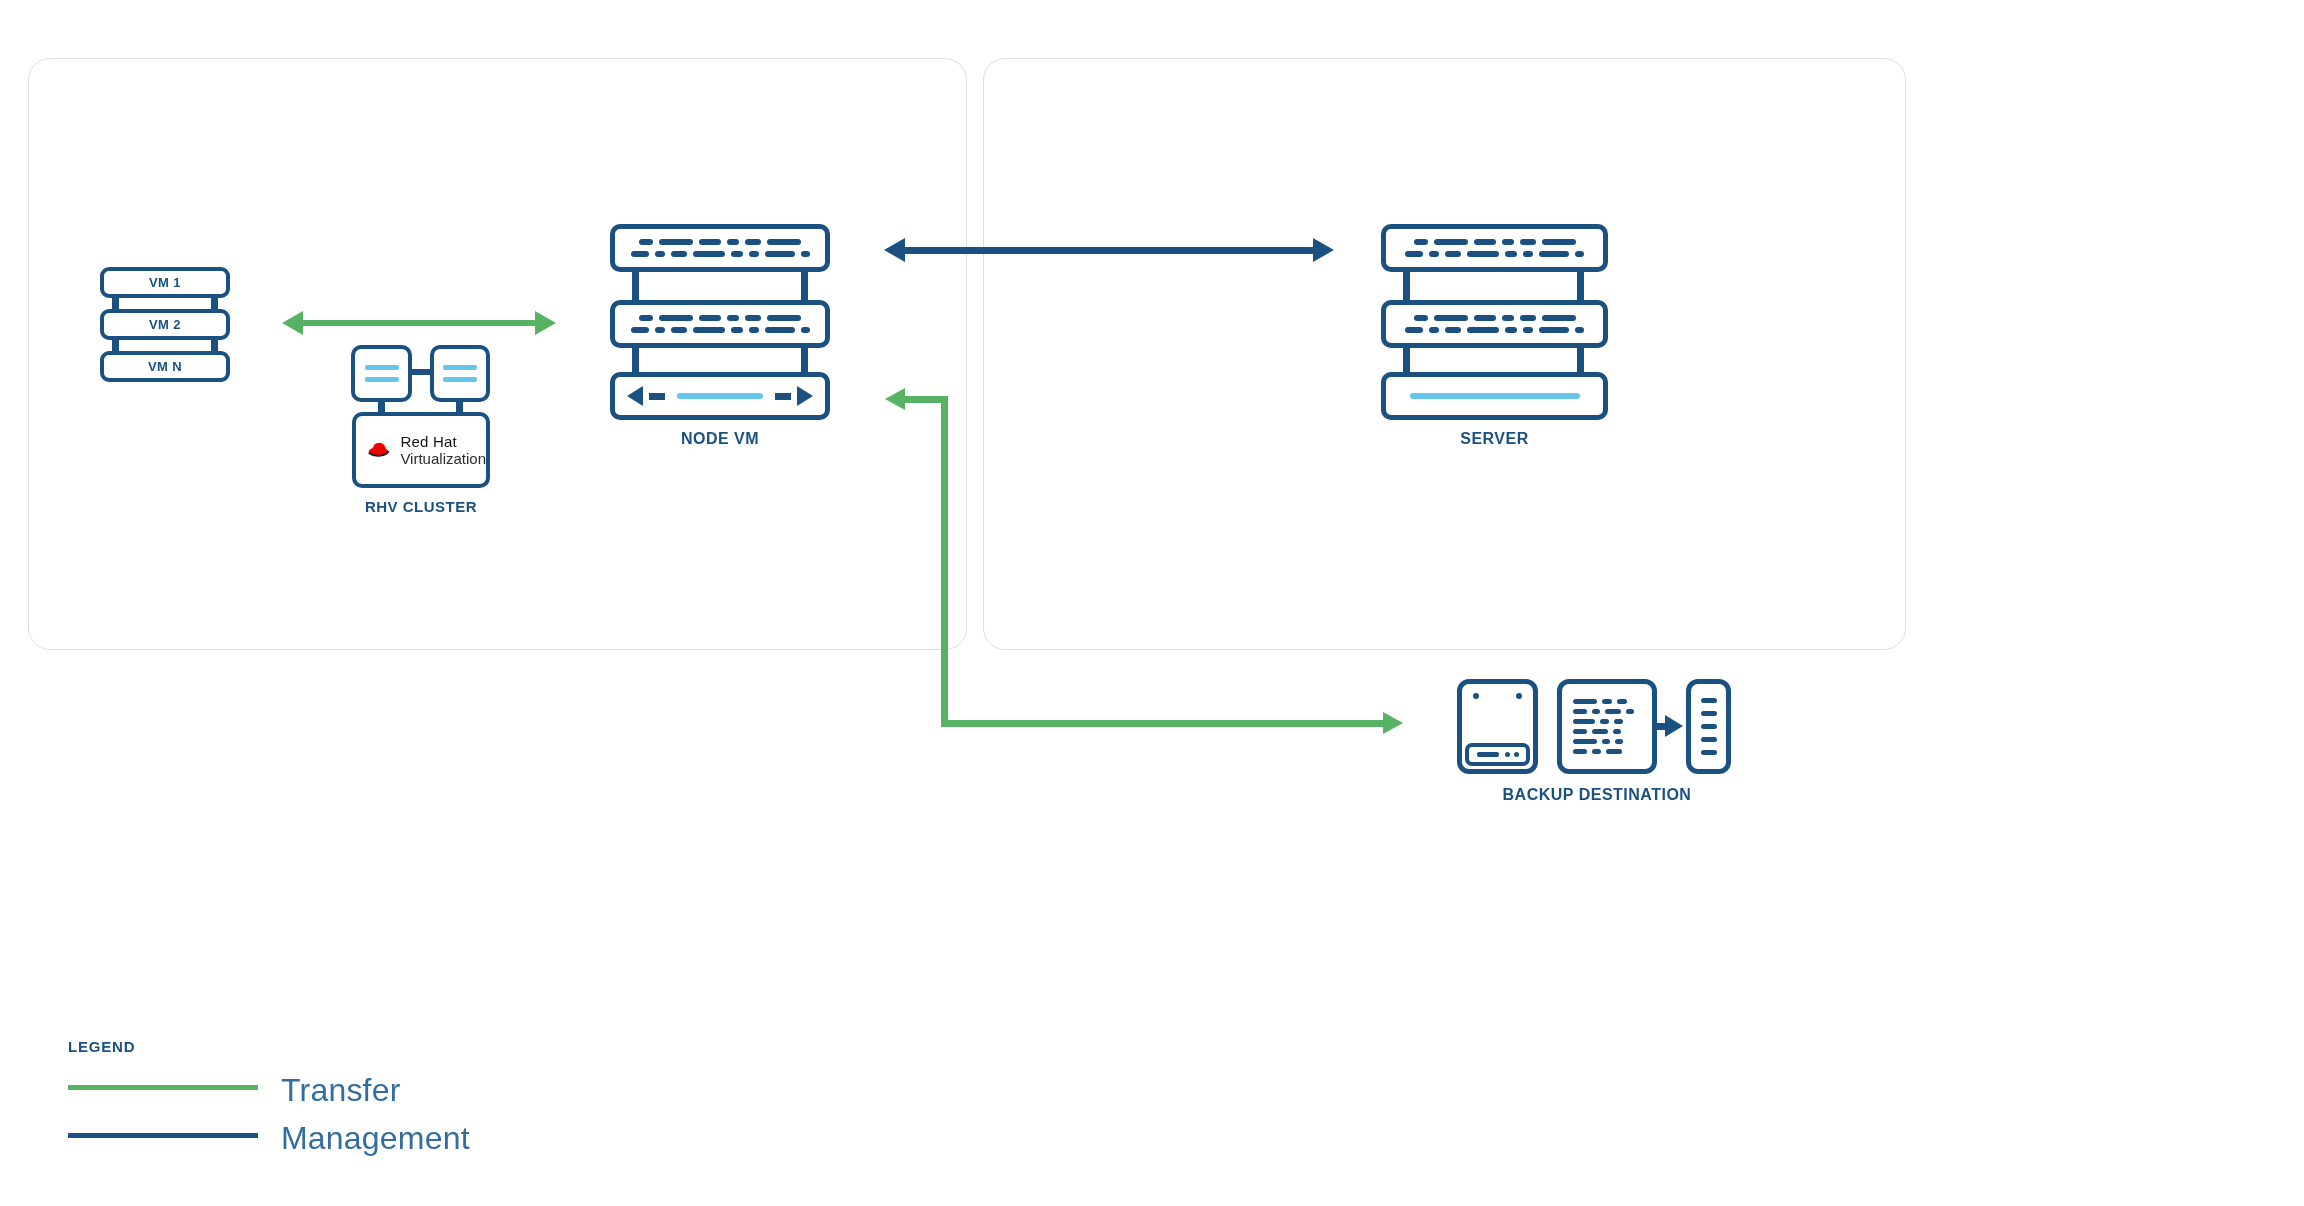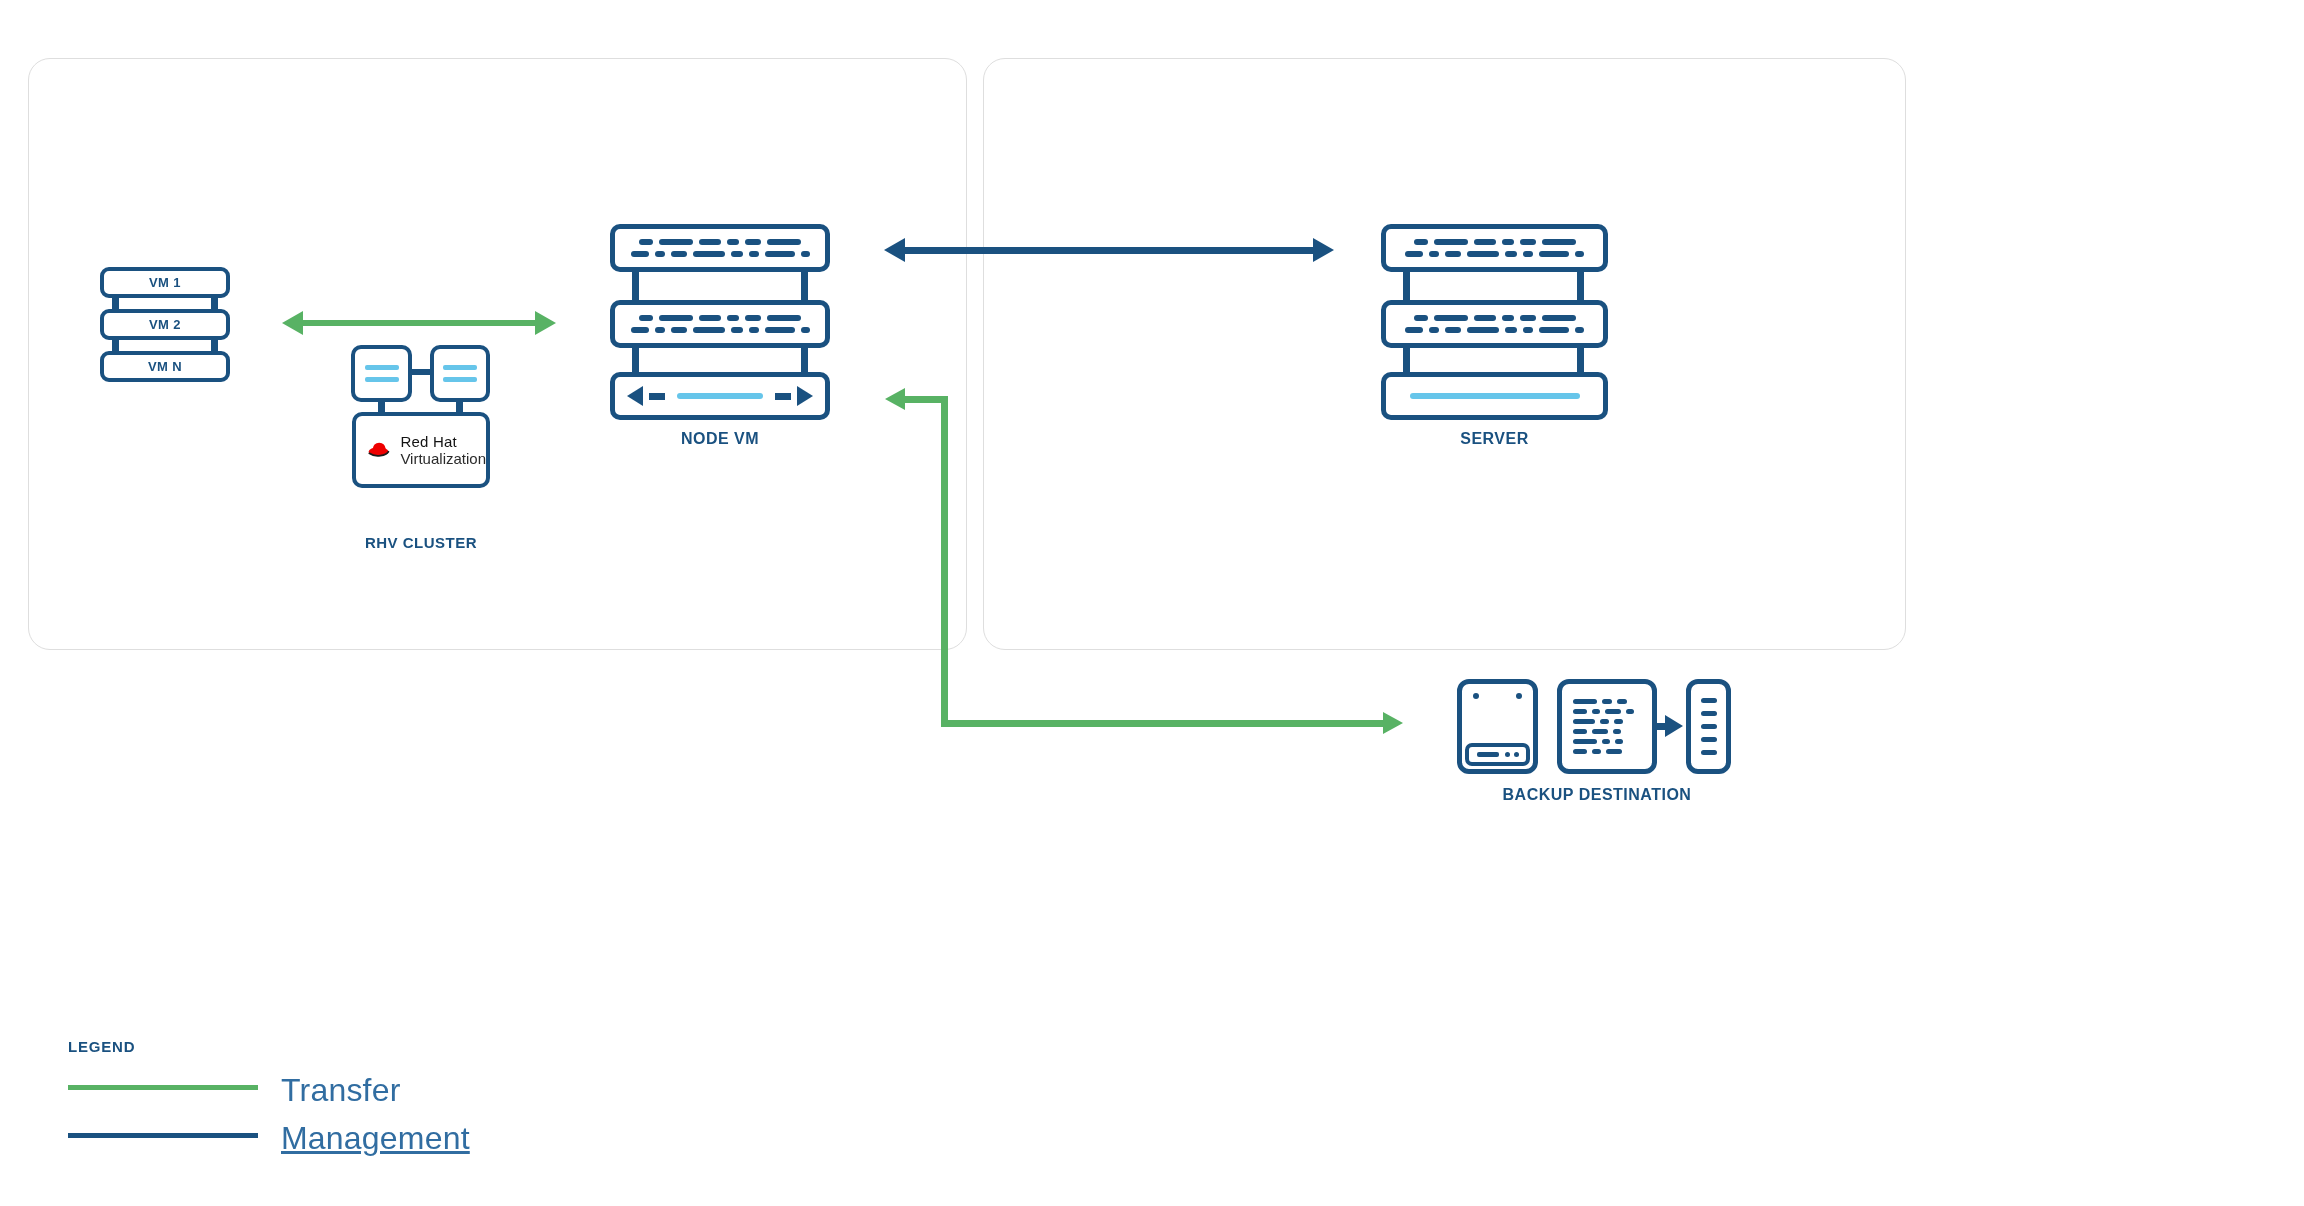--- a/index.html
+++ b/index.html
@@ -138,21 +138,21 @@
       <svg width="40" height="32" viewBox="0 0 40 32">
         <path d="M10 15 Q11 5 20 5 Q29 5 30 15 L30 18 L10 18 Z" fill="#ee0000"></path>
         <ellipse cx="19" cy="18.5" rx="15" ry="6.5" fill="#ee0000"></ellipse>
         <path d="M5 21 Q12 26 22 24.5 Q31 23 34 18.5" fill="none" stroke="#1b1b1b" stroke-width="2.6" stroke-linecap="round"></path>
       </svg>
       <div class="rh-text">
         <span class="rh-line1">Red Hat</span>
         <span class="rh-line2">Virtualization</span>
       </div>
     </div>
-    <div class="icon-label" style="left:331px;top:498px;width:180px;font-size:15px;margin-top:36px;">RHV CLUSTER</div>
+    <div class="icon-label" style="left:331px;top:498px;width:180px;font-size:15px;">RHV CLUSTER</div>
   </div>
 
   <div>
     <div class="vbar" style="left:632px;top:250px;height:140px;"></div>
     <div class="vbar" style="left:801px;top:250px;height:140px;"></div>
     <div class="unit" style="left:610px;top:224px;width:220px;">
       <div class="dashrow">
           <i class="d" style="width:14px"></i>
           <i class="d" style="width:34px"></i>
           <i class="d" style="width:22px"></i>
@@ -324,16 +324,16 @@
   </div>
 
   <div class="notes">
   </div>
 
   <div>
     <div class="legend-title">LEGEND</div>
     <div class="legend-line" style="top:1085px;background:var(--green);"></div>
     <div class="legend-label" style="top:1072px;">Transfer</div>
     <div class="legend-line" style="top:1133px;background:var(--navy);"></div>
-    <div class="legend-label" style="top:1120px;text-decoration:underline;">Management</div>
+    <div class="legend-label" style="top:1120px;">Management</div>
   </div>
 
 </div>
 
 </body></html>

